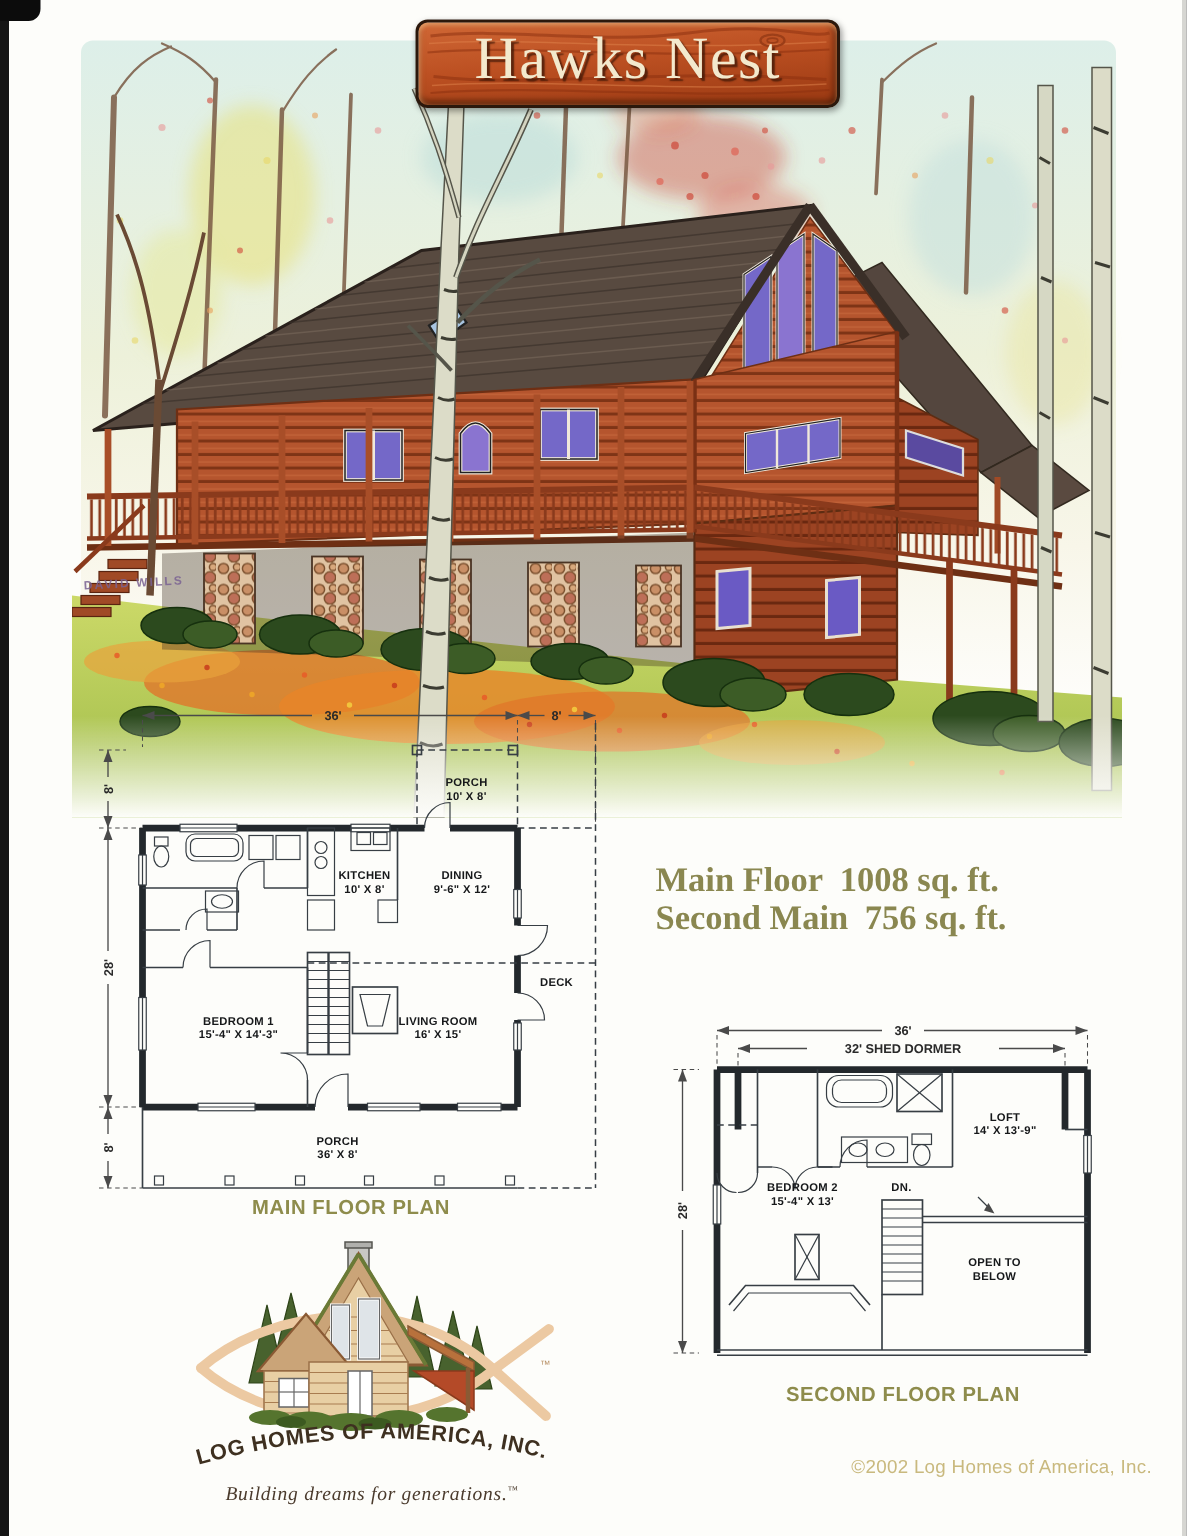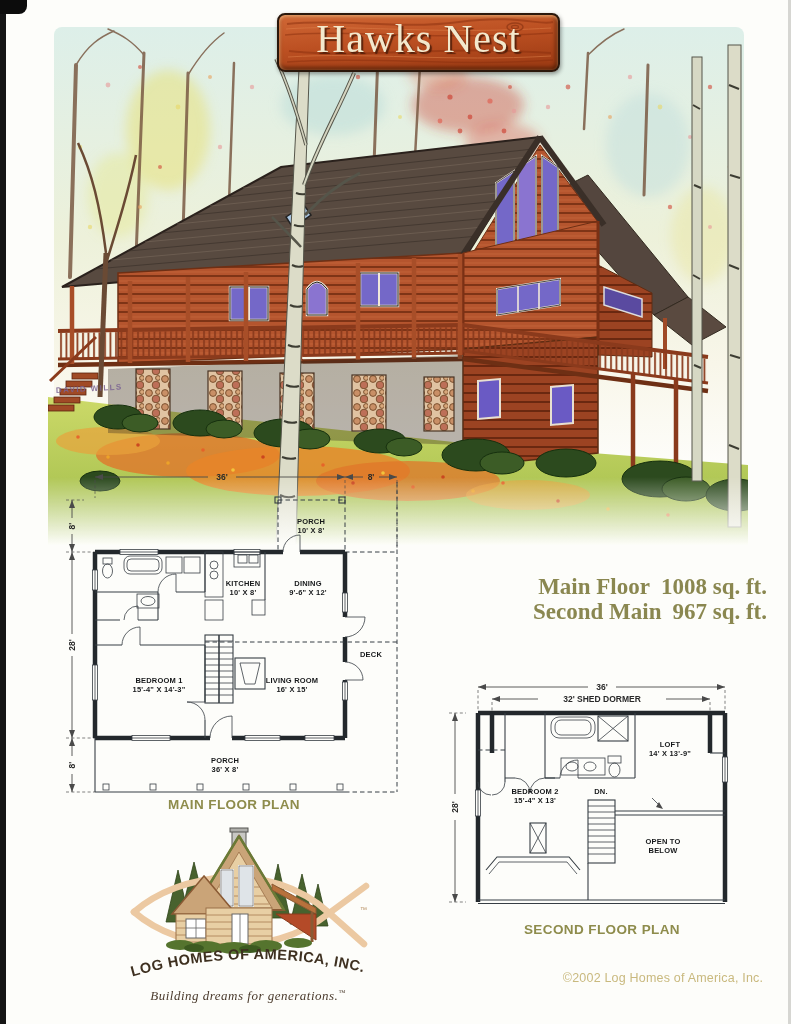--- a/index.html
+++ b/index.html
@@ -15,25 +15,25 @@
           box-shadow:inset 0 2px 3px rgba(255,195,135,.55),inset 2px 0 3px rgba(255,195,135,.3),
                      inset 0 -3px 4px rgba(60,22,4,.6),inset -3px 0 4px rgba(60,22,4,.4),
                      1px 2px 4px rgba(0,0,0,.4);
           display:flex;align-items:flex-start;justify-content:center;}
   .banner svg{position:absolute;left:0;top:0;}
   .banner-title{position:relative;font-family:"Liberation Serif",serif;font-size:40px;color:#f3e9cd;
           letter-spacing:1px;text-shadow:2px 2px 1px rgba(60,22,5,.75);white-space:nowrap;}
   .plan{position:absolute;z-index:2;}
   .plan-main{left:62px;top:462px;}
   .plan-second{left:442px;top:672px;}
-  .specs{position:absolute;left:437px;top:574px;width:330px;z-index:2;text-align:right;
+  .specs{position:absolute;left:437px;top:574px;width:330px;z-index:2;text-align:left;
          font-family:"Liberation Serif",serif;font-weight:600;font-size:23px;line-height:25px;color:#8a8750;}
   .specs .val{margin-left:11px;}
   .logo{position:absolute;left:120px;top:826px;z-index:2;}
-  .copyright{position:absolute;left:558px;top:971px;width:210px;z-index:2;text-align:center;
+  .copyright{position:absolute;left:558px;top:971px;width:210px;z-index:2;text-align:right;
          font-size:12.5px;letter-spacing:.2px;color:#c9b97e;}
   
   .wall{stroke:#23282c;stroke-width:4.5;fill:none;stroke-linecap:butt;}
   .thin{stroke:#373e44;stroke-width:1.1;fill:none;}
   .thin2{stroke:#373e44;stroke-width:.8;fill:none;}
   .dash{stroke:#373e44;stroke-width:1;fill:none;stroke-dasharray:4.5 3;}
   .dim{stroke:#4a4a4a;stroke-width:.9;fill:none;}
   .dimext{stroke:#4a4a4a;stroke-width:.7;fill:none;stroke-dasharray:3 2.4;}
   .tri{fill:#4a4a4a;}
   .lbl{font:bold 7.5px "Liberation Sans",sans-serif;fill:#16181a;letter-spacing:.2px;}
@@ -543,21 +543,21 @@
       <text class="lbl" x="97" y="221" text-anchor="middle">BEDROOM 1</text>
       <text class="lbl" x="97" y="230" text-anchor="middle">15'-4" X 14'-3"</text>
       <text class="lbl" x="230" y="221" text-anchor="middle">LIVING ROOM</text>
       <text class="lbl" x="230" y="230" text-anchor="middle">16' X 15'</text>
     </g>
     <text class="cap" x="172" y="347" text-anchor="middle">MAIN FLOOR PLAN</text>
   </svg>
 
   <div class="specs">
     <div><span>Main Floor</span><span class="val">1008 sq. ft.</span></div>
-    <div><span>Second Main</span><span class="val">967 sq. ft.</span></div>
+    <div><span>Second Main</span><span class="val">756 sq. ft.</span></div>
   </div>
 
   <svg class="plan plan-second" width="330" height="280" viewBox="0 0 330 280">
     <g>
       <line class="dim" x1="36" y1="15" x2="146" y2="15"></line>
         <line class="dim" x1="174" y1="15" x2="283" y2="15"></line>
       <polygon class="tri" points="36,15 44,12 44,18"></polygon>
         <polygon class="tri" points="283,15 275,12 275,18"></polygon>
       <line class="dimext" x1="36" y1="18" x2="36" y2="38"></line>
         <line class="dimext" x1="283" y1="18" x2="283" y2="38"></line>

